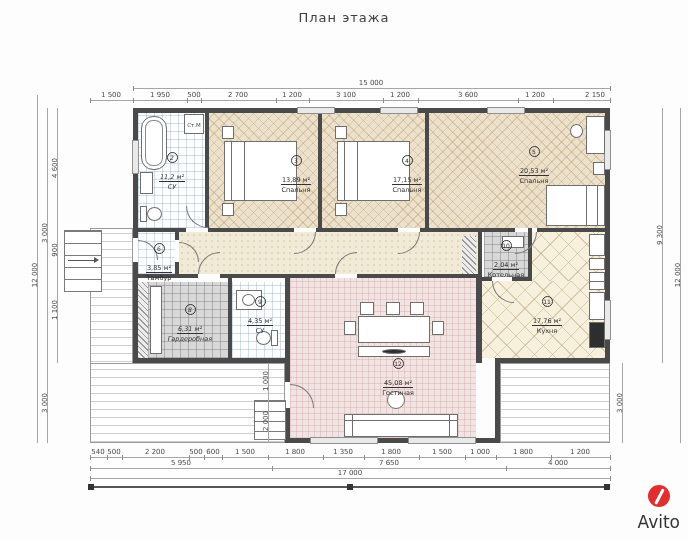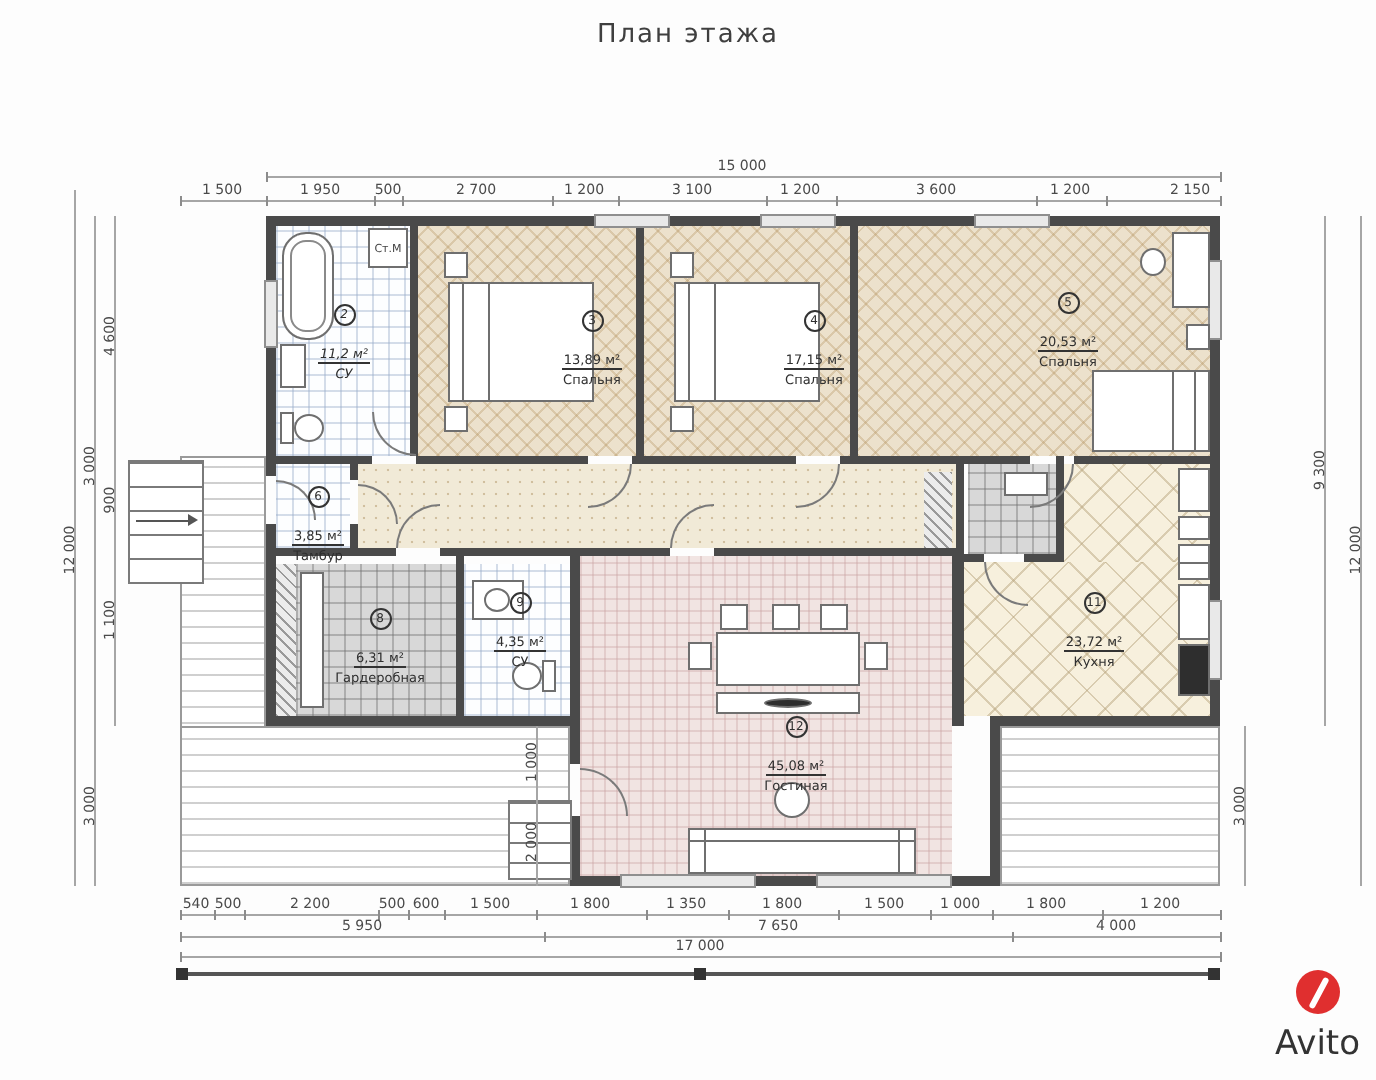--- a/index.html
+++ b/index.html
@@ -208,33 +208,38 @@
   <div class="rlabel" style="left:506px;top:146px;">
     <div class="circ">5</div>
     <div><span class="area">20,53 м²</span></div>
     <div class="rname">Спальня</div>
   </div>
   <div class="rlabel" style="left:131px;top:243px;">
     <div class="circ">6</div>
     <div><span class="area">3,85 м²</span></div>
     <div class="rname">Тамбур</div>
   </div>
-  <div class="rlabel" style="left:162px;top:304px;">
+  <div class="rlabel" style="left:162px;top:304px;font-style:italic;">
     <div class="circ">8</div>
     <div><span class="area">6,31 м²</span></div>
     <div class="rname">Гардеробная</div>
   </div>
   <div class="rlabel" style="left:232px;top:296px;">
     <div class="circ">9</div>
     <div><span class="area">4,35 м²</span></div>
     <div class="rname">СУ</div>
   </div>
+  <div class="rlabel" style="left:478px;top:240px;">
+    <div class="circ">10</div>
+    <div><span class="area">2,04 м²</span></div>
+    <div class="rname">Котельная</div>
+  </div>
   <div class="rlabel" style="left:519px;top:296px;">
     <div class="circ">11</div>
-    <div><span class="area">23,72 м²</span></div>
+    <div><span class="area">17,76 м²</span></div>
     <div class="rname">Кухня</div>
   </div>
   <div class="rlabel" style="left:370px;top:358px;">
     <div class="circ">12</div>
     <div><span class="area">45,08 м²</span></div>
     <div class="rname">Гостиная</div>
   </div>
 
   <div class="dl" style="left:133px;top:88px;width:477px;height:1px;"></div>
   <div class="tick" style="left:133px;top:86px;"></div>

